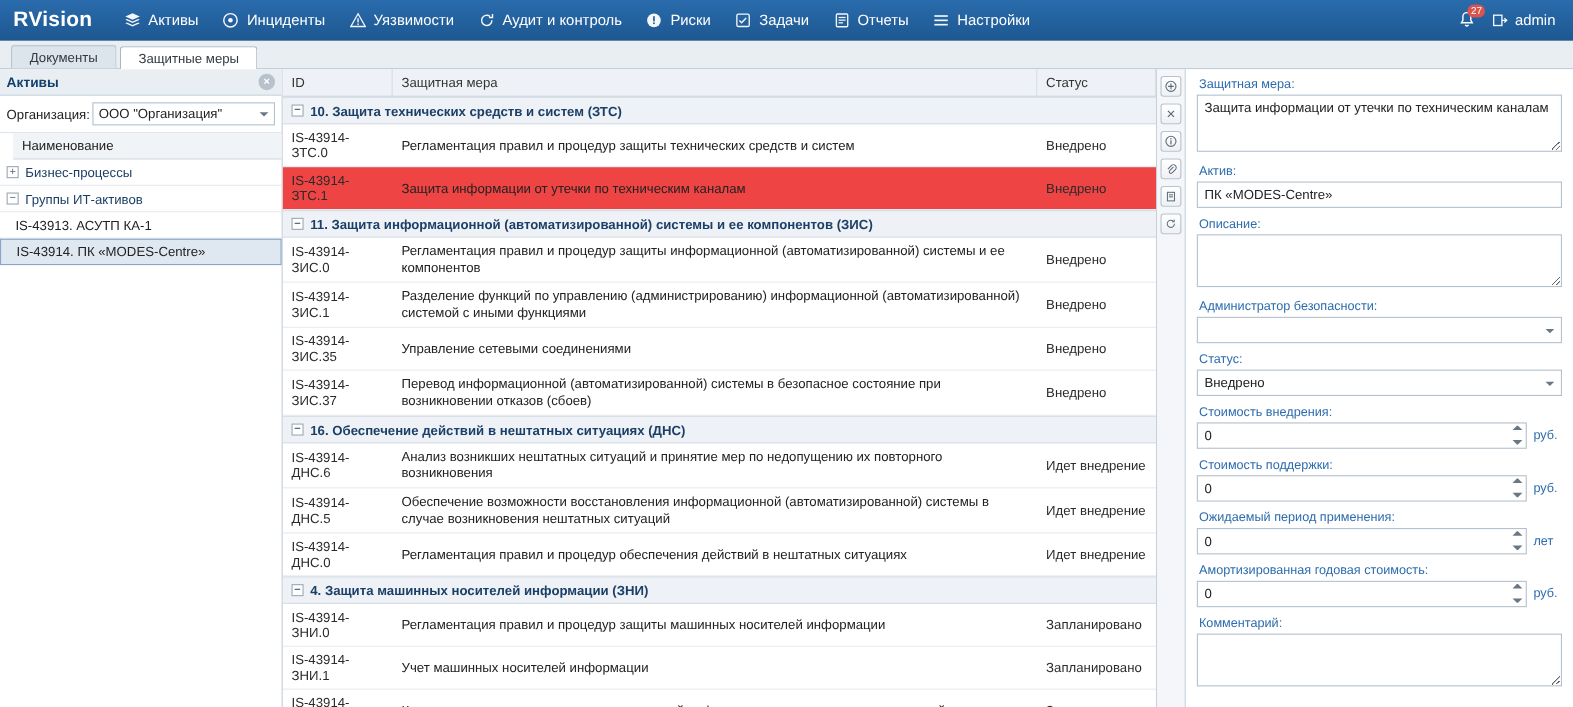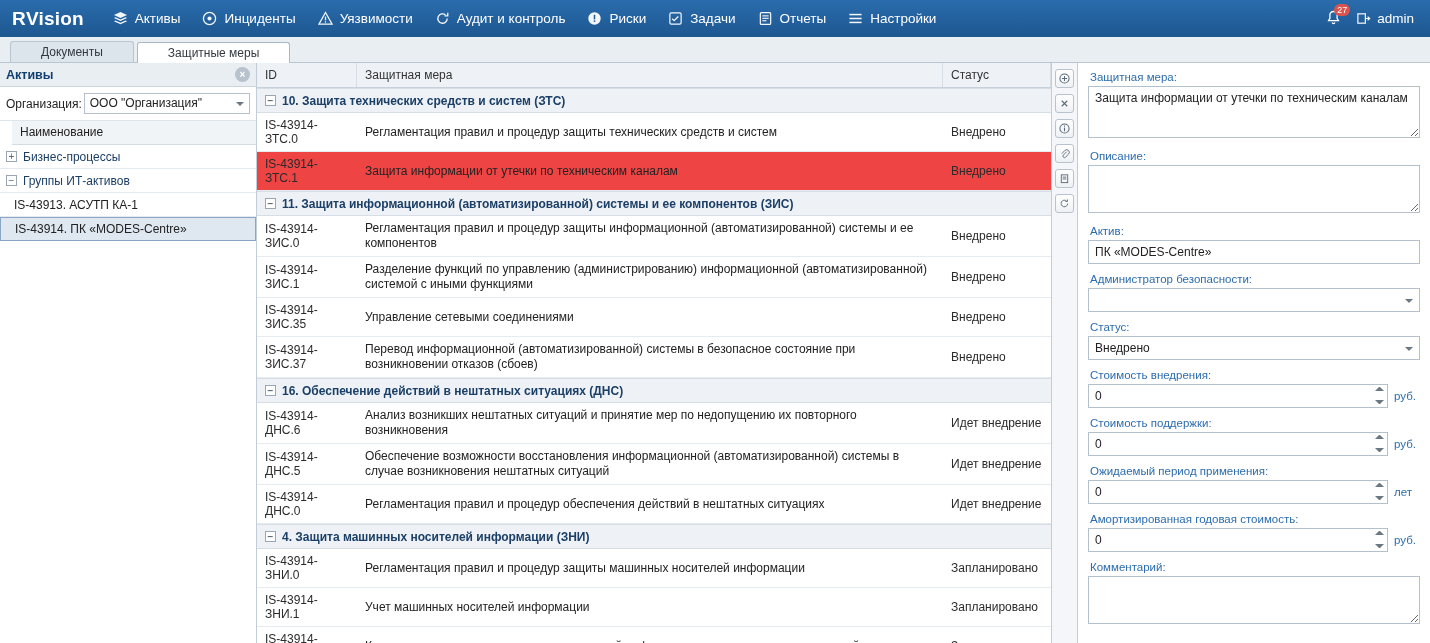--- a/index.html
+++ b/index.html
@@ -79,21 +79,21 @@
     background: #e9eef3;
     border-bottom: 1px solid #b9c6d2;
     display: flex;
     align-items: flex-end;
     padding-left: 10px;
     gap: 3px;
   }
   .tab {
     height: 21px;
     line-height: 20px;
-    padding: 0 30px;
+    padding: 0 16px;
     font-size: 12px;
     border: 1px solid #b9c6d2;
     border-bottom: none;
     border-radius: 3px 3px 0 0;
     background: #dce4ec;
     color: #33393f;
     cursor: pointer;
   }
   .tab.active {
     background: #fff;
@@ -619,27 +619,27 @@
   </div>
 
   <div class="right">
 
     <div class="fgroup">
       <div class="fl">Защитная мера:</div>
       <textarea class="inp ta" value="Защита информации от утечки по техническим каналам" style="">Защита информации от утечки по техническим каналам</textarea>
     </div>
 
     <div class="fgroup">
+      <div class="fl">Актив:</div>
+      <input class="inp" value="ПК «MODES-Centre»" style="">
+    </div>
+
+    <div class="fgroup">
       <div class="fl">Описание:</div>
       <textarea class="inp ta2" value="" style=""></textarea>
-    </div>
-
-    <div class="fgroup">
-      <div class="fl">Актив:</div>
-      <input class="inp" value="ПК «MODES-Centre»" style="">
     </div>
 
     <div class="fgroup">
       <div class="fl">Администратор безопасности:</div>
       <div class="selfield">
         <span></span>
         <span class="caret"></span>
       </div>
     </div>
 

